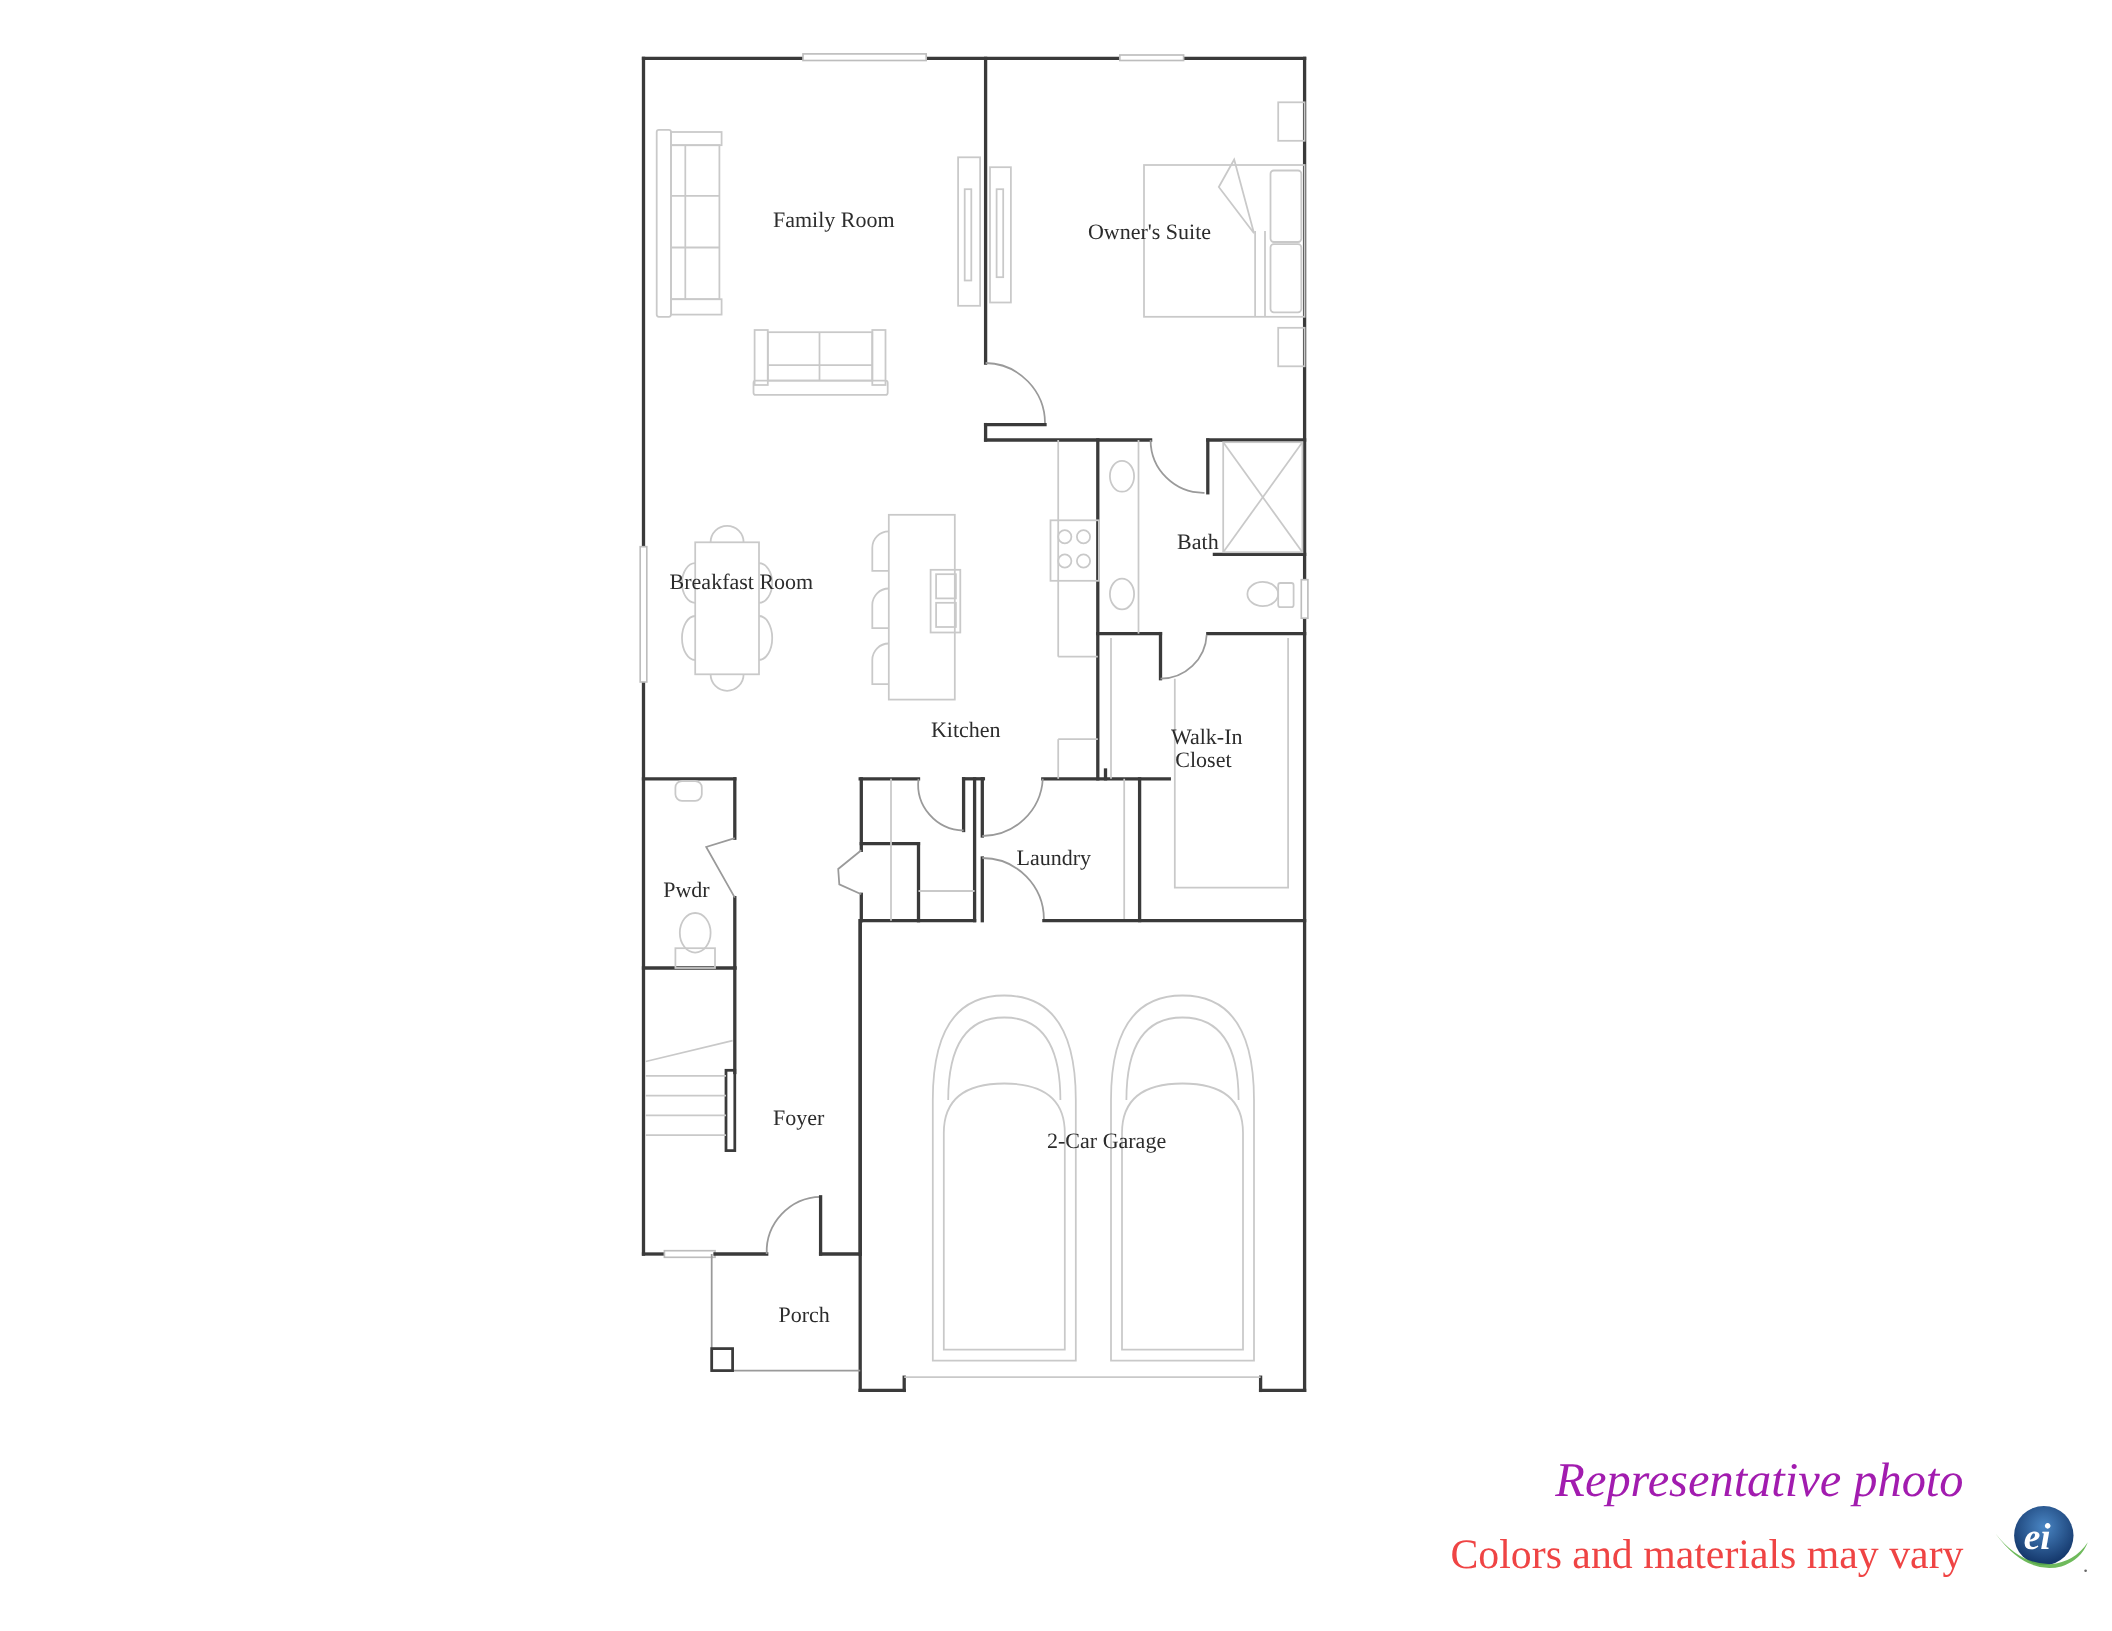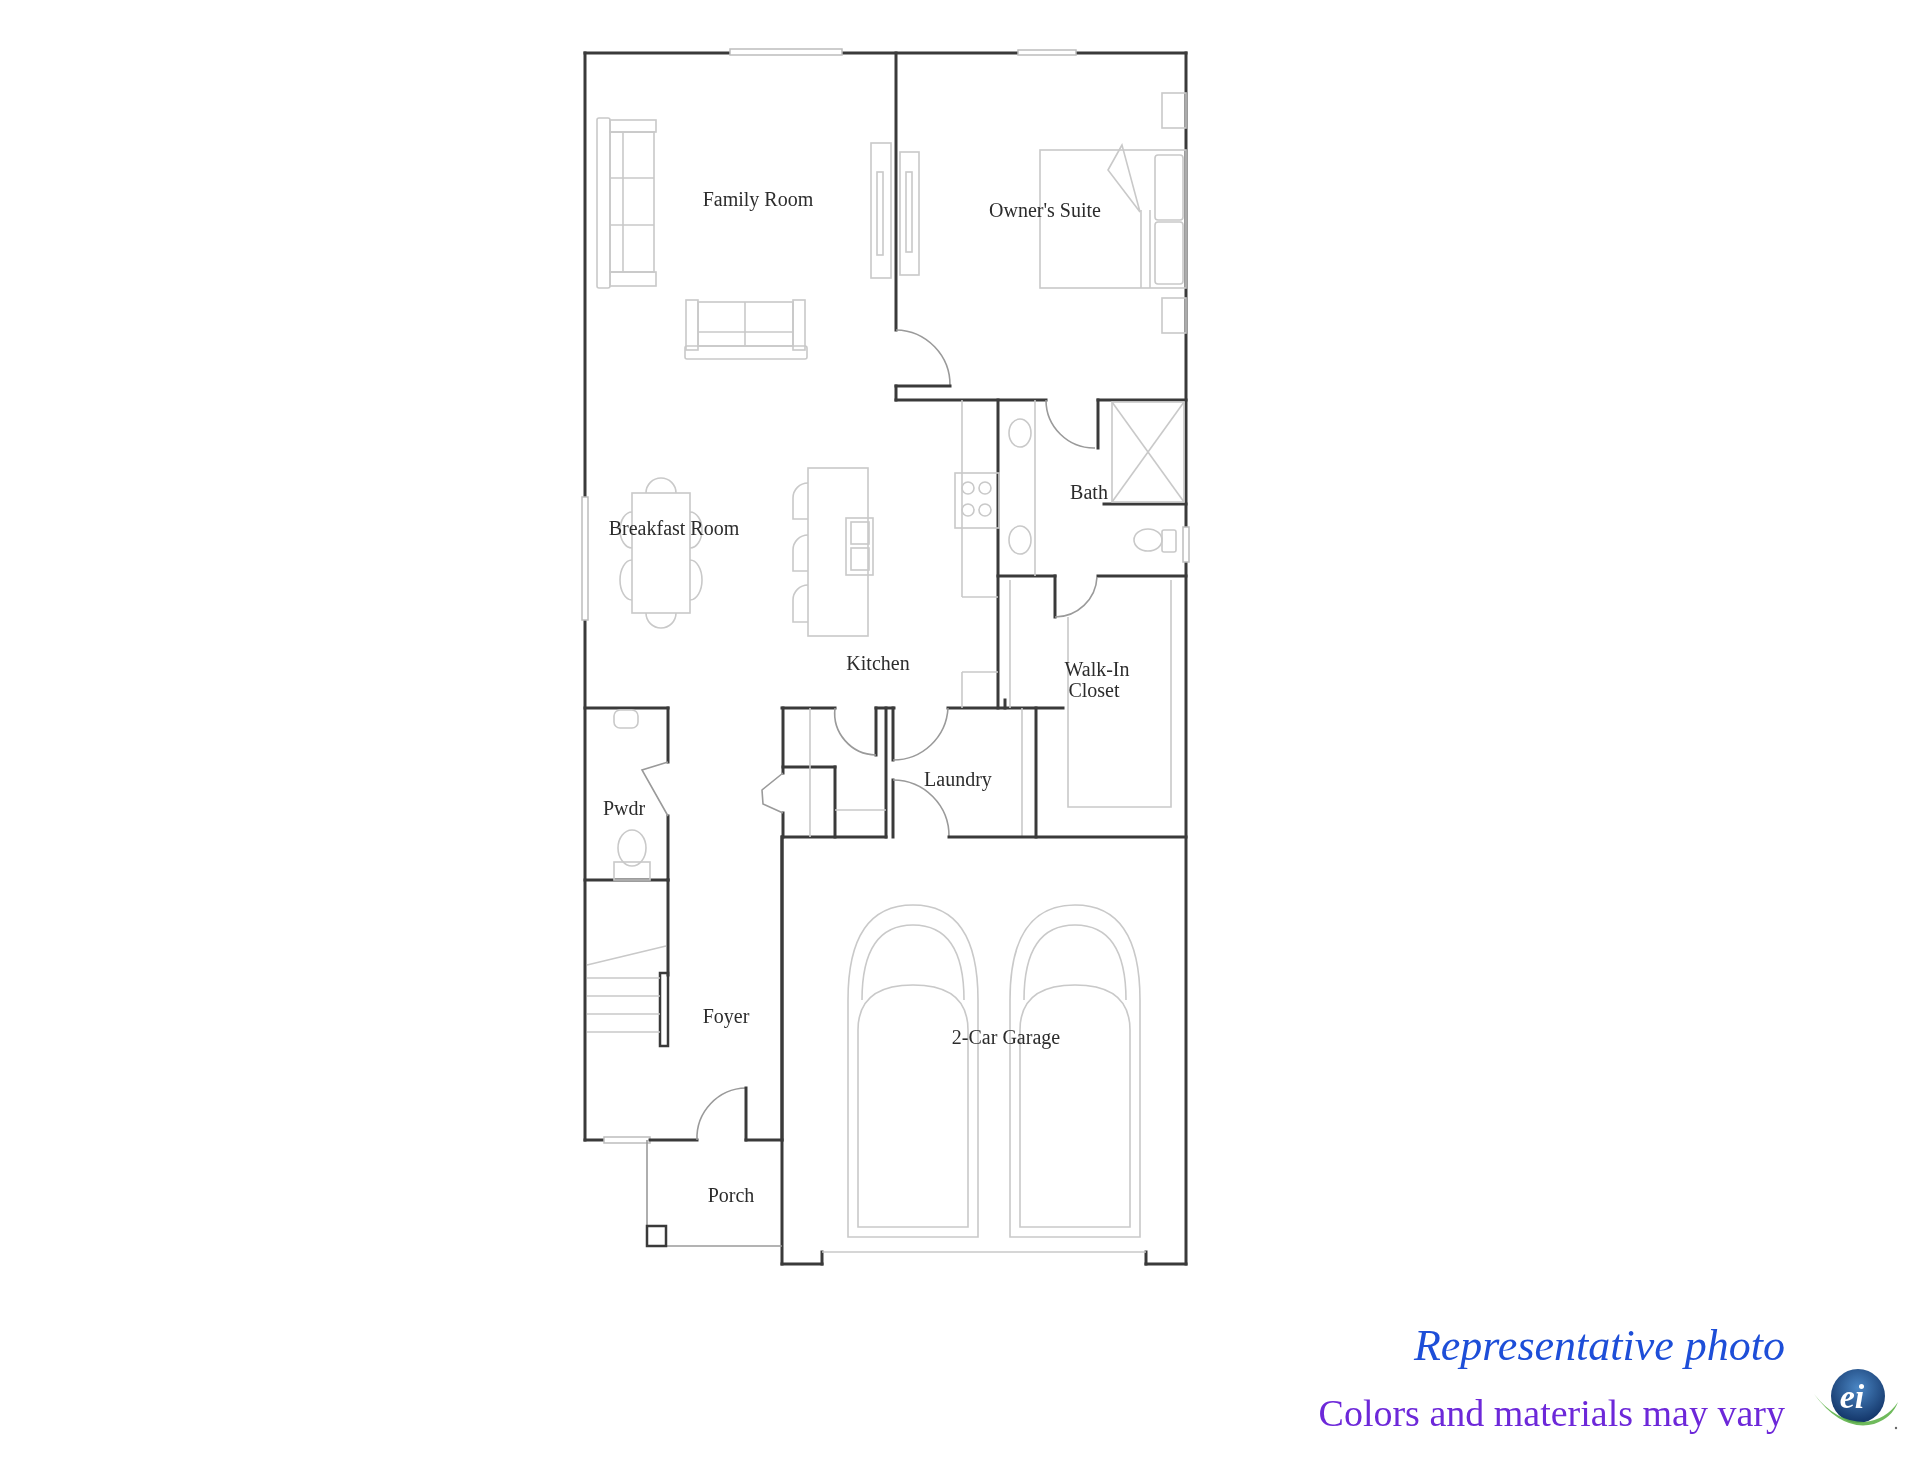--- a/index.html
+++ b/index.html
@@ -3,22 +3,22 @@
 <meta charset="utf-8">
 <style>
   html, body { margin:0; padding:0; background:#ffffff; }
   body { width:1920px; height:1483px; position:relative; overflow:hidden; font-family:"Liberation Serif", serif; }
   #plan { position:absolute; left:0; top:0; width:1920px; height:1483px; }
   .wall { stroke:#3a3a3a; stroke-width:3; fill:none; stroke-linecap:square; }
   .thin { stroke:#c9c9c9; stroke-width:1.6; fill:none; }
   .mid { stroke:#9a9a9a; stroke-width:1.6; fill:none; }
   .win { stroke:#bdbdbd; stroke-width:1.5; fill:#ffffff; }
   .room-label { font-family:"Liberation Serif", serif; font-size:20px; fill:#2c2c2c; text-anchor:middle; }
-  .footer-line1 { position:absolute; right:135px; top:1320px; font-family:"Liberation Serif", serif; font-style:italic; font-size:44px; color:#1d4ed8; }
-  .footer-line2 { position:absolute; right:135px; top:1391px; font-family:"Liberation Serif", serif; font-size:38px; color:#6d28d9; }
+  .footer-line1 { position:absolute; right:135px; top:1320px; font-family:"Liberation Serif", serif; font-style:italic; font-size:44px; color:#a21caf; }
+  .footer-line2 { position:absolute; right:135px; top:1391px; font-family:"Liberation Serif", serif; font-size:38px; color:#ef4444; }
   .logo { position:absolute; left:1812px; top:1362px; width:90px; height:78px; }
 </style>
 </head>
 <body>
 
 <svg id="plan" viewBox="0 0 1920 1483" xmlns="http://www.w3.org/2000/svg">
 
   <g>
 
     <line class="wall" x1="585" y1="53" x2="730" y2="53"></line>

